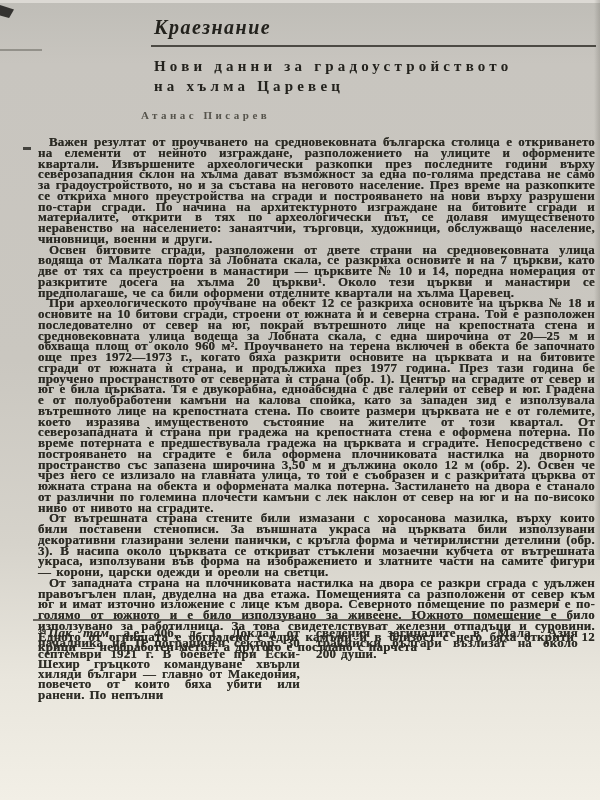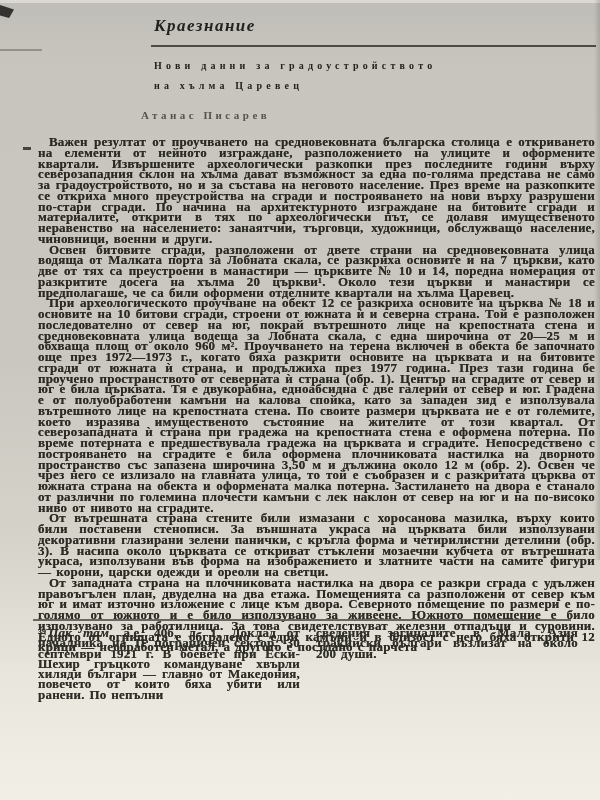--- a/index.html
+++ b/index.html
@@ -11,25 +11,25 @@
   .page{position:absolute;inset:0;}
   
   .corner-mark{position:absolute;left:0;top:5px;width:14px;height:13px;background:#1b1a17;
     clip-path:polygon(0 0,100% 35%,65% 100%,0 80%);opacity:.85;}
   .margin-dash{position:absolute;left:23px;top:147px;width:8px;height:3px;background:#23221e;opacity:.8;}
   .edge-line{position:absolute;left:0;top:49px;width:42px;height:2px;background:#6a6861;opacity:.55;}
   .top-edge{position:absolute;left:0;top:0;width:100%;height:3px;background:#e8e6df;opacity:.7;}
   .right-shade{position:absolute;right:0;top:0;width:6px;height:70%;
     background:linear-gradient(90deg,rgba(90,88,80,0) 0%,rgba(90,88,80,.25) 100%);}
   
-  .masthead{position:absolute;left:154px;top:16px;font-size:17px;font-weight:700;font-style:italic;
+  .masthead{position:absolute;left:154px;top:16px;font-size:20px;font-weight:700;font-style:italic;
     letter-spacing:1.5px;color:#23221d;text-align:right;}
   .head-rule{position:absolute;left:151px;right:4px;top:45px;height:2px;background:#4c4a44;}
   
-  .title{position:absolute;left:154px;top:56px;font-size:10px;font-weight:700;line-height:20px;
+  .title{position:absolute;left:154px;top:56px;font-size:15px;font-weight:700;line-height:20px;
     letter-spacing:4.2px;color:#23221d;}
   .author{position:absolute;left:141px;top:109px;font-size:11px;font-weight:600;
     letter-spacing:3.5px;color:#56544c;}
   
   .article{position:absolute;left:38px;top:137px;width:557px;color:#2b2a23;}
   .article .para{margin:0;text-indent:11px;text-align:justify;
     font-size:13px;line-height:10.75px;font-weight:700;letter-spacing:.2px;word-spacing:1.6px;
     text-shadow:0 0 .4px rgba(43,42,35,.7);}
   
   .foot-rule{position:absolute;left:33px;top:619px;width:538px;height:2px;background:#53514a;opacity:.85;}

